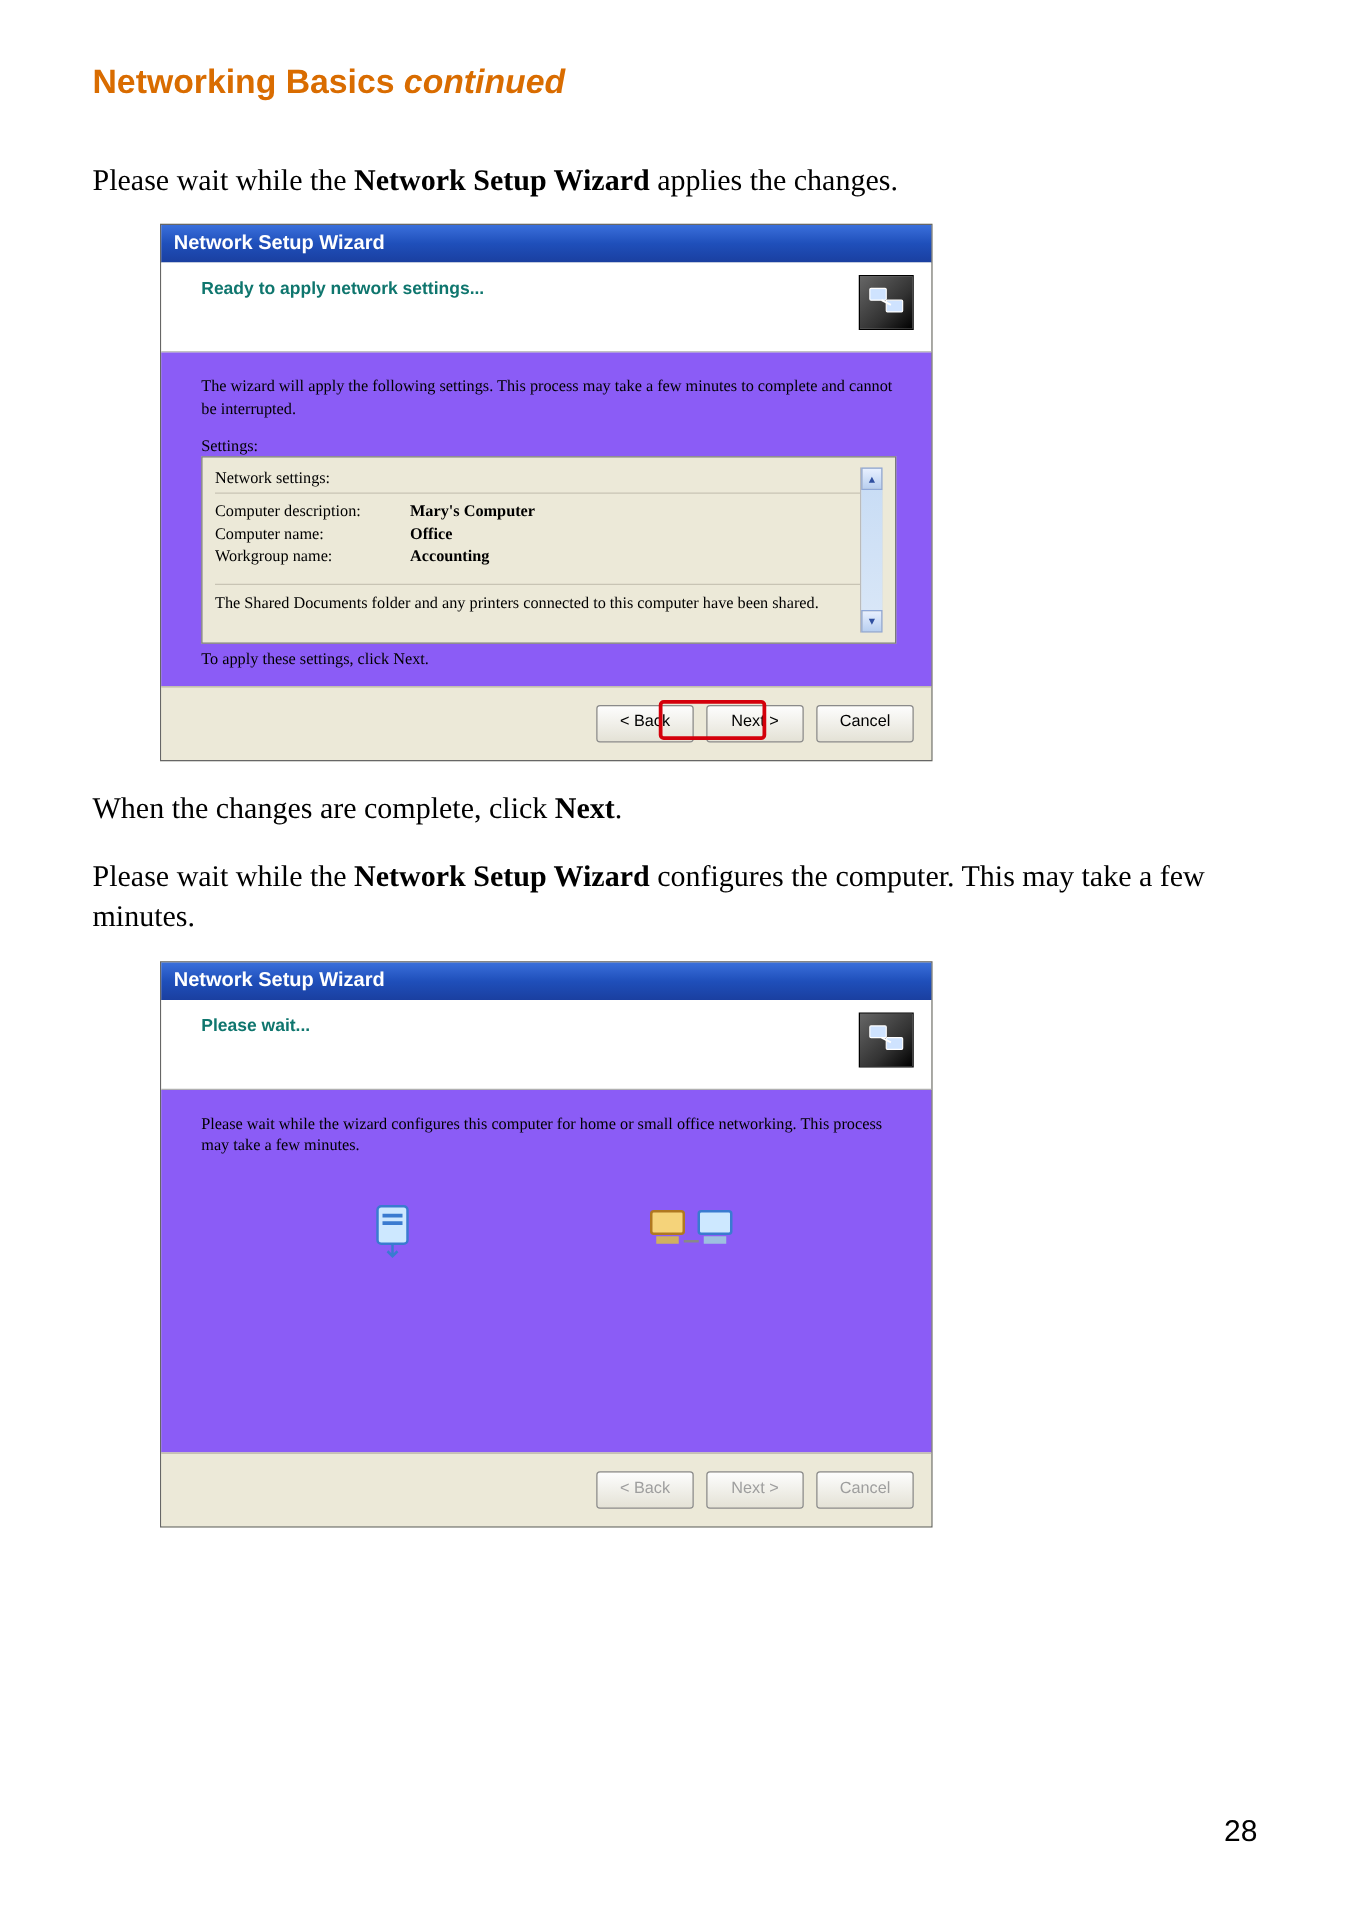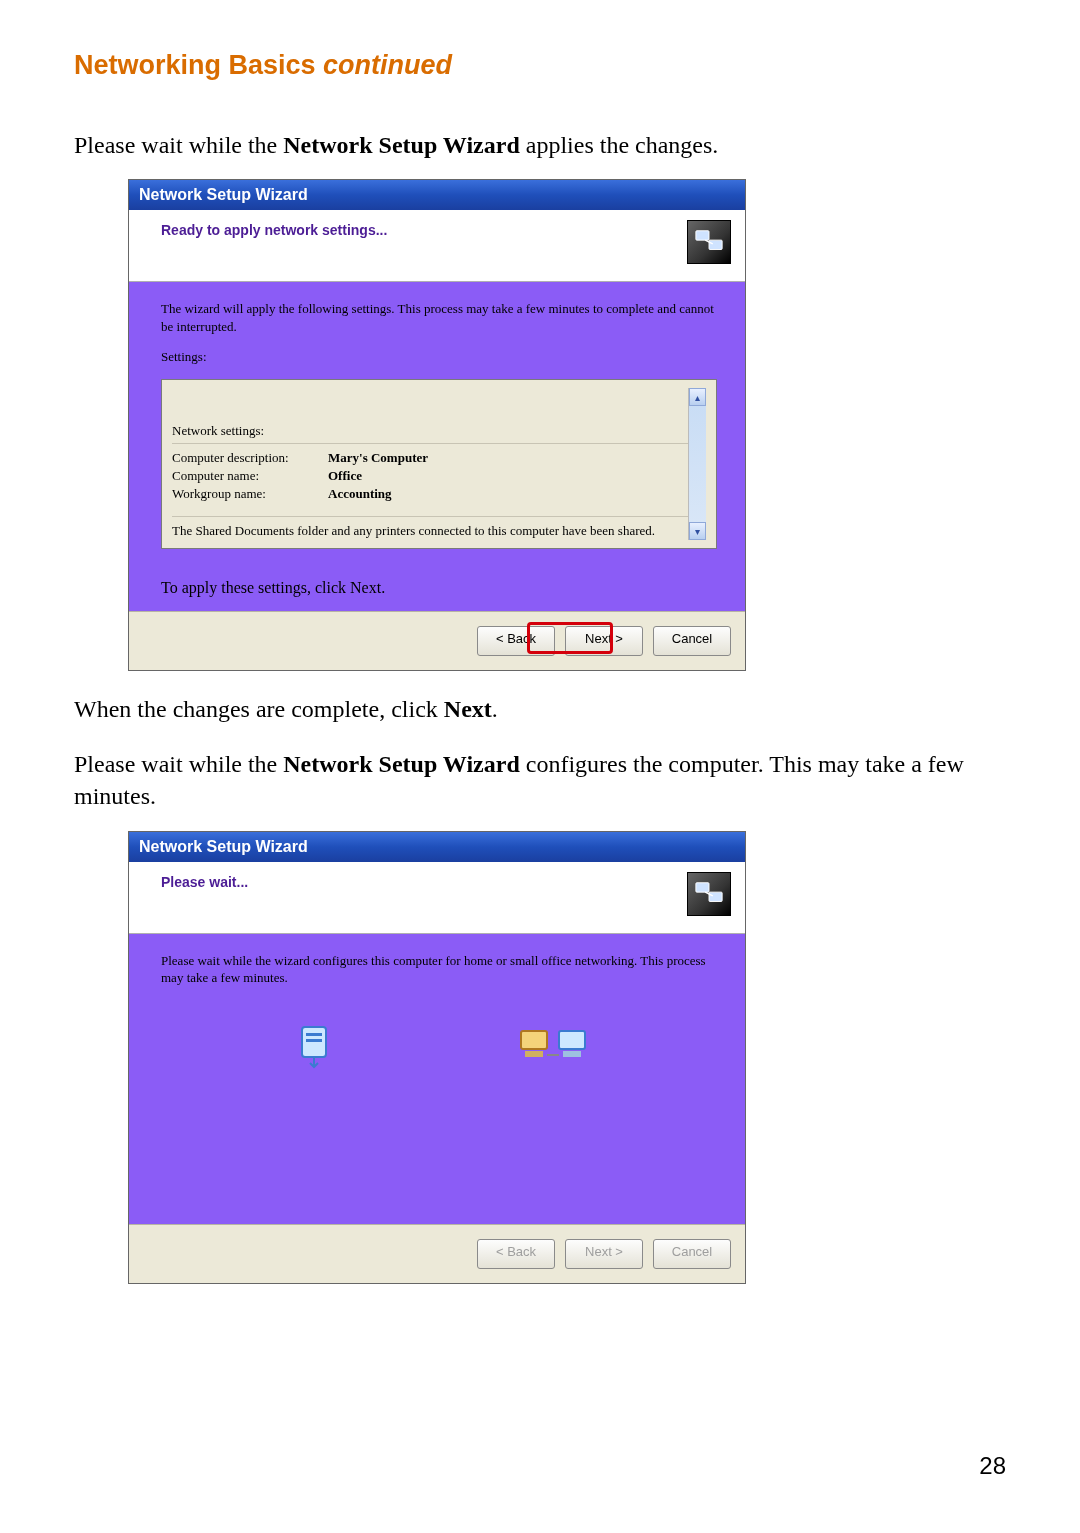--- a/index.html
+++ b/index.html
@@ -52,77 +52,77 @@
     padding: 10px 14px 10px 32px;
     border-bottom: 1px solid #b0b0b0;
     display: flex;
     align-items: flex-start;
     justify-content: space-between;
     min-height: 72px;
   }
   .header-title {
     font-size: 14px;
     font-weight: bold;
-    color: #4c1d95;
+    color: #0f766e;
     margin-top: 2px;
   }
   .header-icon {
     width: 44px;
     height: 44px;
     border: 1px solid #000;
     background: linear-gradient(135deg,#666 0%,#333 60%,#000 100%);
     display: flex;
     align-items: center;
     justify-content: center;
   }
   .header-icon svg { width: 30px; height: 30px; }
   .body-area {
     background: #8b5cf6;
     padding: 18px 28px 14px 32px;
     font-size: 13px;
     color: #000;
     font-family: Liberation Serif, serif;
   }
   .body-text { margin-bottom: 14px; line-height: 1.35; }
-  .settings-label { margin-bottom: 14px; }
+  .settings-label { margin-bottom: 0; }
   .settings-box {
     border: 1px solid #7a7a7a;
     background: #ece9d8;
     padding: 8px 10px 8px 10px;
     position: relative;
     display: flex;
     min-height: 150px;
   }
   .settings-content { flex: 1; font-size: 13px; }
   .settings-content .row { display: flex; margin: 2px 0; align-items: flex-end; }
   .settings-content .key { width: 156px; }
   .settings-content .val { font-weight: bold; }
   .settings-content .subhead { margin-bottom: 6px; }
   .settings-content .footn { margin-top: 14px; line-height: 1.3; border-top: 1px solid #c8c4b4; padding-top: 6px; }
-  .topline { border-bottom: 1px solid #c8c4b4; margin-bottom: 6px; padding-bottom: 4px; margin-top: 35px;}
+  .topline { border-bottom: 1px solid #c8c4b4; margin-bottom: 6px; padding-bottom: 4px;}
   .scrollbar {
     width: 18px;
     background: #dcd8c8;
     border-left: 1px solid #bbb;
     display: flex;
     flex-direction: column;
     justify-content: space-between;
   }
   .scroll-arrow {
     height: 18px;
     background: linear-gradient(180deg,#e8f0ff,#b8cff0);
     border: 1px solid #8fa8d8;
     display: flex;
     align-items: center;
     justify-content: center;
     font-size: 10px;
     color: #3050a0;
   }
   .scroll-track { flex:1; background: linear-gradient(180deg,#c9ddf5,#d8e6f7); }
-  .apply-note { margin-top: 30px; font-size: 16px; }
+  .apply-note { margin-top: 4px; font-size: 13px; }
   .button-row {
     border-top: 1px solid #b8b4a4;
     padding: 14px 14px 14px 0;
     display: flex;
     justify-content: flex-end;
     gap: 10px;
     background: #ece9d8;
   }
   .win-btn {
     min-width: 78px;

